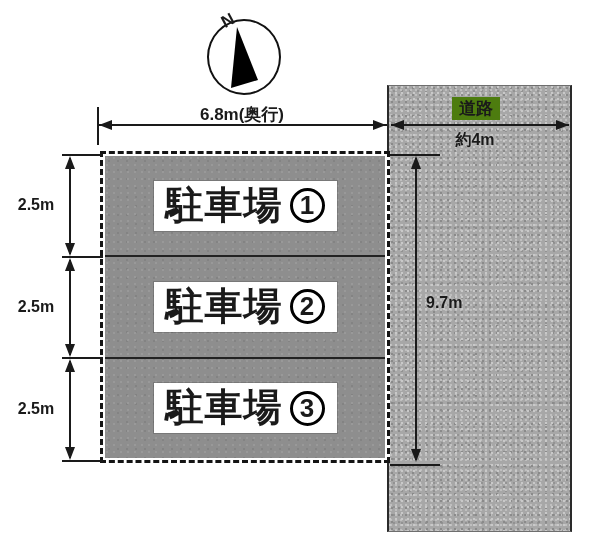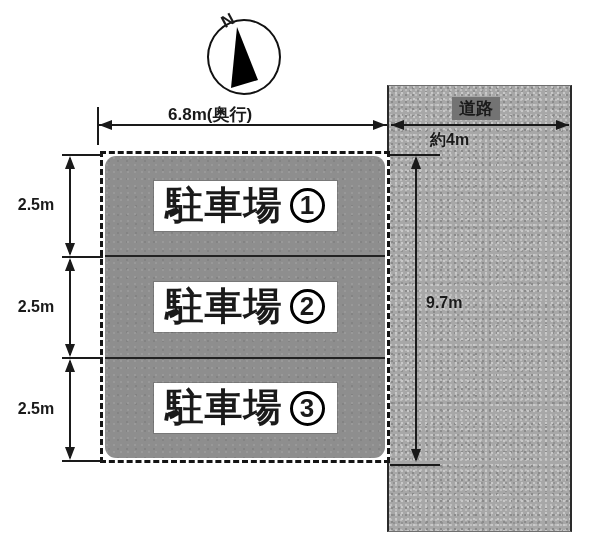--- a/index.html
+++ b/index.html
@@ -31,36 +31,35 @@
       radial-gradient(circle at 1px 1px,#c9c9c9 1px,transparent 1.6px),
       radial-gradient(circle at 3px 2px,#8a8a8a 1px,transparent 1.6px),
       radial-gradient(circle at 2px 4px,#bfbfbf 1px,transparent 1.6px),
       radial-gradient(circle at 5px 5px,#929292 1px,transparent 1.6px);
     background-size:6px 6px,7px 7px,5px 5px,8px 8px;
     border-left:2px solid #2a2a2a;border-right:2px solid #2a2a2a;
     border-top:1px solid #6e6e6e;border-bottom:1px solid #6e6e6e;
     box-sizing:border-box;
   }
   #road-label{
-    left:452px;top:97px;background:#737373;padding:1px 7px;
+    left:452px;top:97px;background:#4d7c0f;padding:1px 7px;
     font-size:17px;font-weight:bold;line-height:1.25;
   }
   
   #parking{
     left:100px;top:151px;width:290px;height:312px;box-sizing:border-box;
     border:3px dashed #141414;background:#ffffff;padding:2px;
   }
   #parking .fill{
     width:100%;height:100%;display:flex;flex-direction:column;
     background-color:#8e8e8e;
     background-image:
       radial-gradient(circle at 2px 2px,#999999 1px,transparent 1.5px),
       radial-gradient(circle at 4px 5px,#838383 1px,transparent 1.5px);
     background-size:7px 7px,9px 9px;
-    border-radius:11px;
   }
   .space{flex:1;display:flex;align-items:center;justify-content:center;}
   .space + .space{border-top:2px solid #222;}
   .space-label{
     background:#ffffff;display:flex;align-items:center;gap:7px;
     padding:3px 12px;box-shadow:0 0 0 1px rgba(0,0,0,0.15);
   }
   .space-name{font-size:38px;font-weight:bold;line-height:1.15;letter-spacing:1px;}
   .space-num{
     width:35px;height:35px;border:3px solid #000;border-radius:50%;
@@ -79,31 +78,31 @@
       <polygon points="28,6 22,67 49,59" fill="#000"></polygon>
     </svg>
     <span id="north-label">N</span>
   </div>
 
   <div>
     <div class="tick-v" style="left:97px;top:107px;height:38px;"></div>
     <div class="hline" style="left:99px;top:124px;width:288px;"></div>
     <div class="arr left" style="left:99px;top:120px;"></div>
     <div class="arr right" style="left:373px;top:120px;"></div>
-    <div class="dim-text" style="left:168px;top:103px;width:190px;">6.8m(奥行)</div>
+    <div class="dim-text" style="left:147px;top:103px;width:190px;text-align:center;">6.8m(奥行)</div>
   </div>
 
   <div id="road" class="abs"></div>
   <div id="road-label" class="abs">道路</div>
 
   <div>
     <div class="hline" style="left:391px;top:124px;width:178px;"></div>
     <div class="arr left" style="left:391px;top:120px;"></div>
     <div class="arr right" style="left:556px;top:120px;"></div>
-    <div class="dim-text shadow-txt" style="left:430px;top:130px;width:90px;font-size:16px;">約4m</div>
+    <div class="dim-text shadow-txt" style="left:430px;top:130px;width:90px;text-align:center;font-size:16px;">約4m</div>
   </div>
 
   <div id="parking" class="abs">
     <div class="fill">
       <div class="space">
         <div class="space-label">
           <span class="space-name">駐車場</span>
           <span class="space-num">1</span>
         </div>
       </div>

